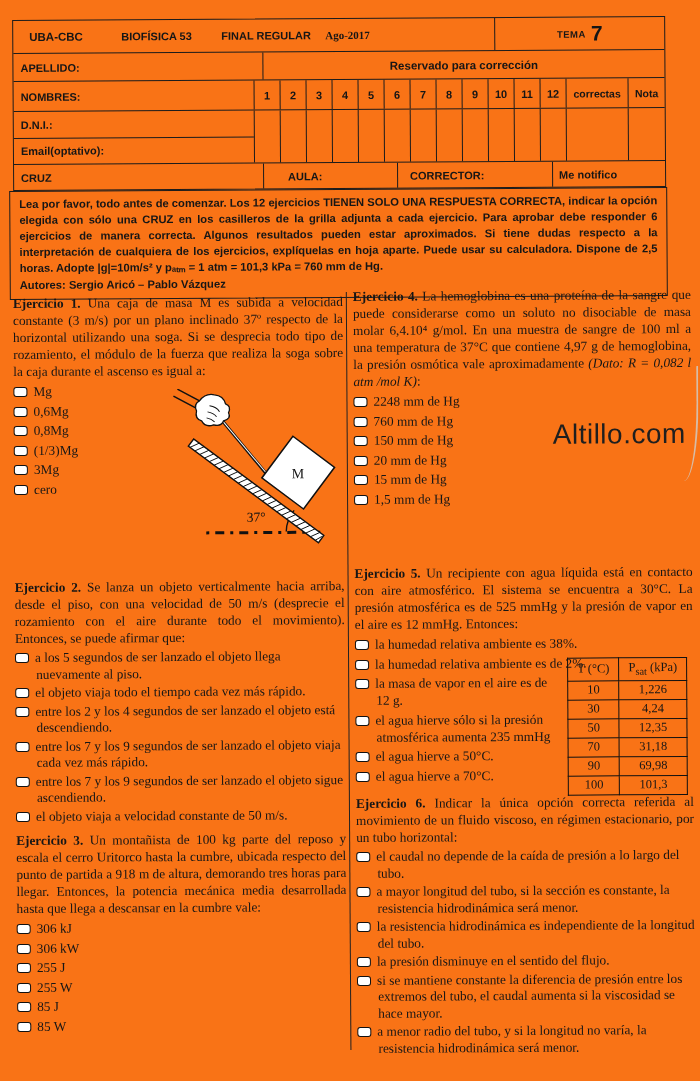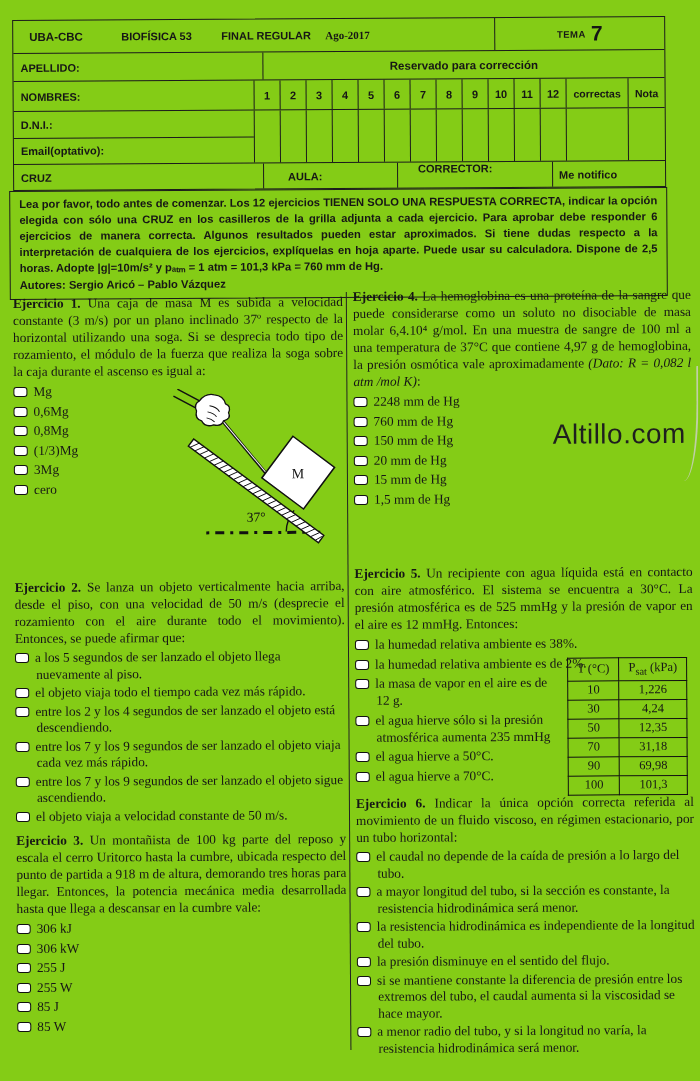--- a/index.html
+++ b/index.html
@@ -1,20 +1,20 @@
 <!DOCTYPE html>
 <html><head>
 <meta charset="utf-8">
 <style>
   * { box-sizing: border-box; margin: 0; padding: 0; }
   html,body { background:#e8e8e6; }
   .page {
     position: relative;
     width: 700px; height: 1081px;
-    background: #84cc16;
+    background: #f97316;
     overflow: hidden;
     color: #161616;
     font-family: "Liberation Serif", serif;
   }
   .sheet { position:absolute; inset:0; transform: rotate(-0.35deg); transform-origin: 50% 30%; }
 
   
   .hdr { position:absolute; left:14px; top:18px; width:653px; border:1.6px solid #1c1c1c;
          font-family:"Liberation Sans", sans-serif; font-weight:bold; font-size:11px; }
   .hdr-row { display:flex; align-items:stretch; border-bottom:1.4px solid #1c1c1c; }
@@ -39,21 +39,21 @@
   .c-num { width:26px; }
   .c-correctas { width:62px; font-size:10.5px; font-weight:600;}
   .c-nota { width:36px; font-size:10.5px; font-weight:600;}
   .r-dniemail { height:53px; }
   .dniemail-left { width:250px; border-right:1.4px solid #1c1c1c; display:flex; flex-direction:column; }
   .dniemail-left .half { flex:1; display:flex; align-items:center; padding-left:7px; }
   .dniemail-left .half:first-child { border-bottom:1.4px solid #1c1c1c; }
   .r-sede { height:25px; }
   .sede-lbl { width:250px; border-right:1.4px solid #1c1c1c; display:flex; align-items:center; padding-left:7px; }
   .aula { width:134px; border-right:1.4px solid #1c1c1c; display:flex; align-items:center; padding-left:24px; }
-  .corrector { width:155px; border-right:1.4px solid #1c1c1c; display:flex; padding-left:20px; }
+  .corrector { width:155px; border-right:1.4px solid #1c1c1c; display:flex; align-items:center; padding-left:12px; }
   .notifico { flex:1; display:flex; align-items:center; padding-left:6px; font-weight:600;}
 
   
   .instr { position:absolute; left:10px; top:189px; width:658px; border:1.6px solid #1c1c1c;
            padding:5px 9px 6px 9px; font-family:"Liberation Sans", sans-serif; font-weight:bold;
            font-size:11.2px; line-height:1.42; text-align:justify; }
   .instr .authors { text-align:left; margin-top:1px; }
 
   
   .col-divider { position:absolute; left:346px; top:292px; height:758px; border-left:1.6px solid #222; }

